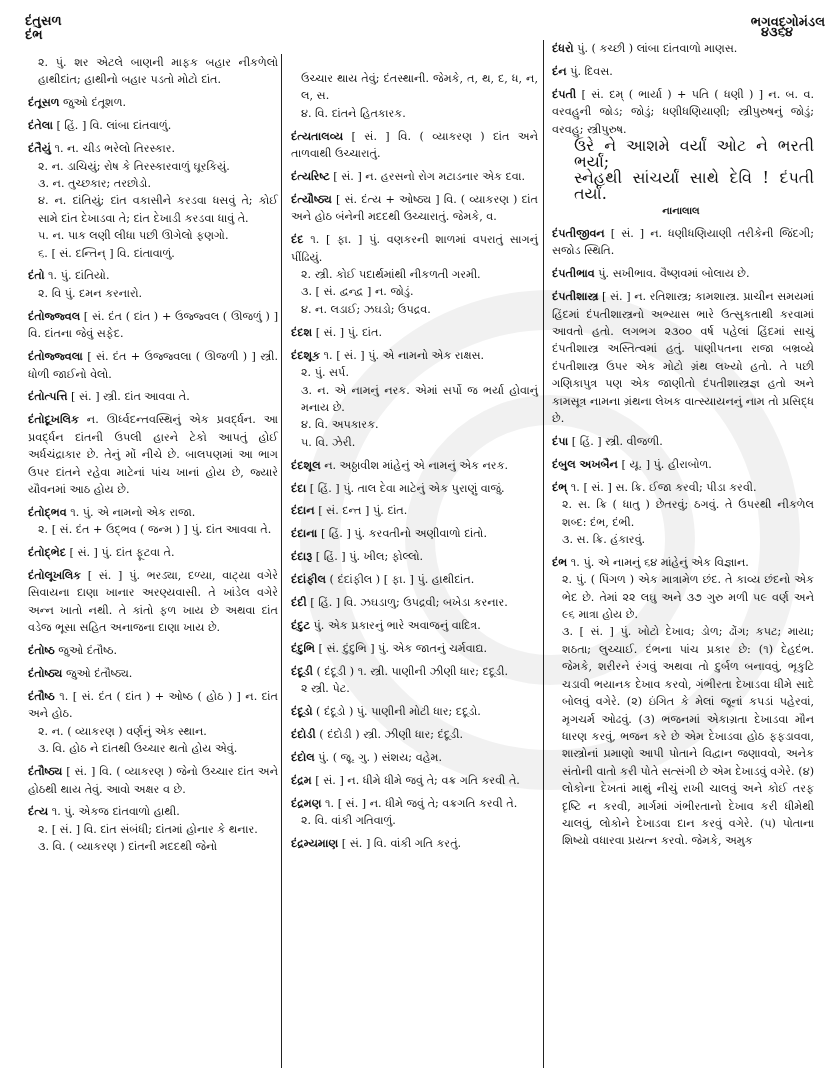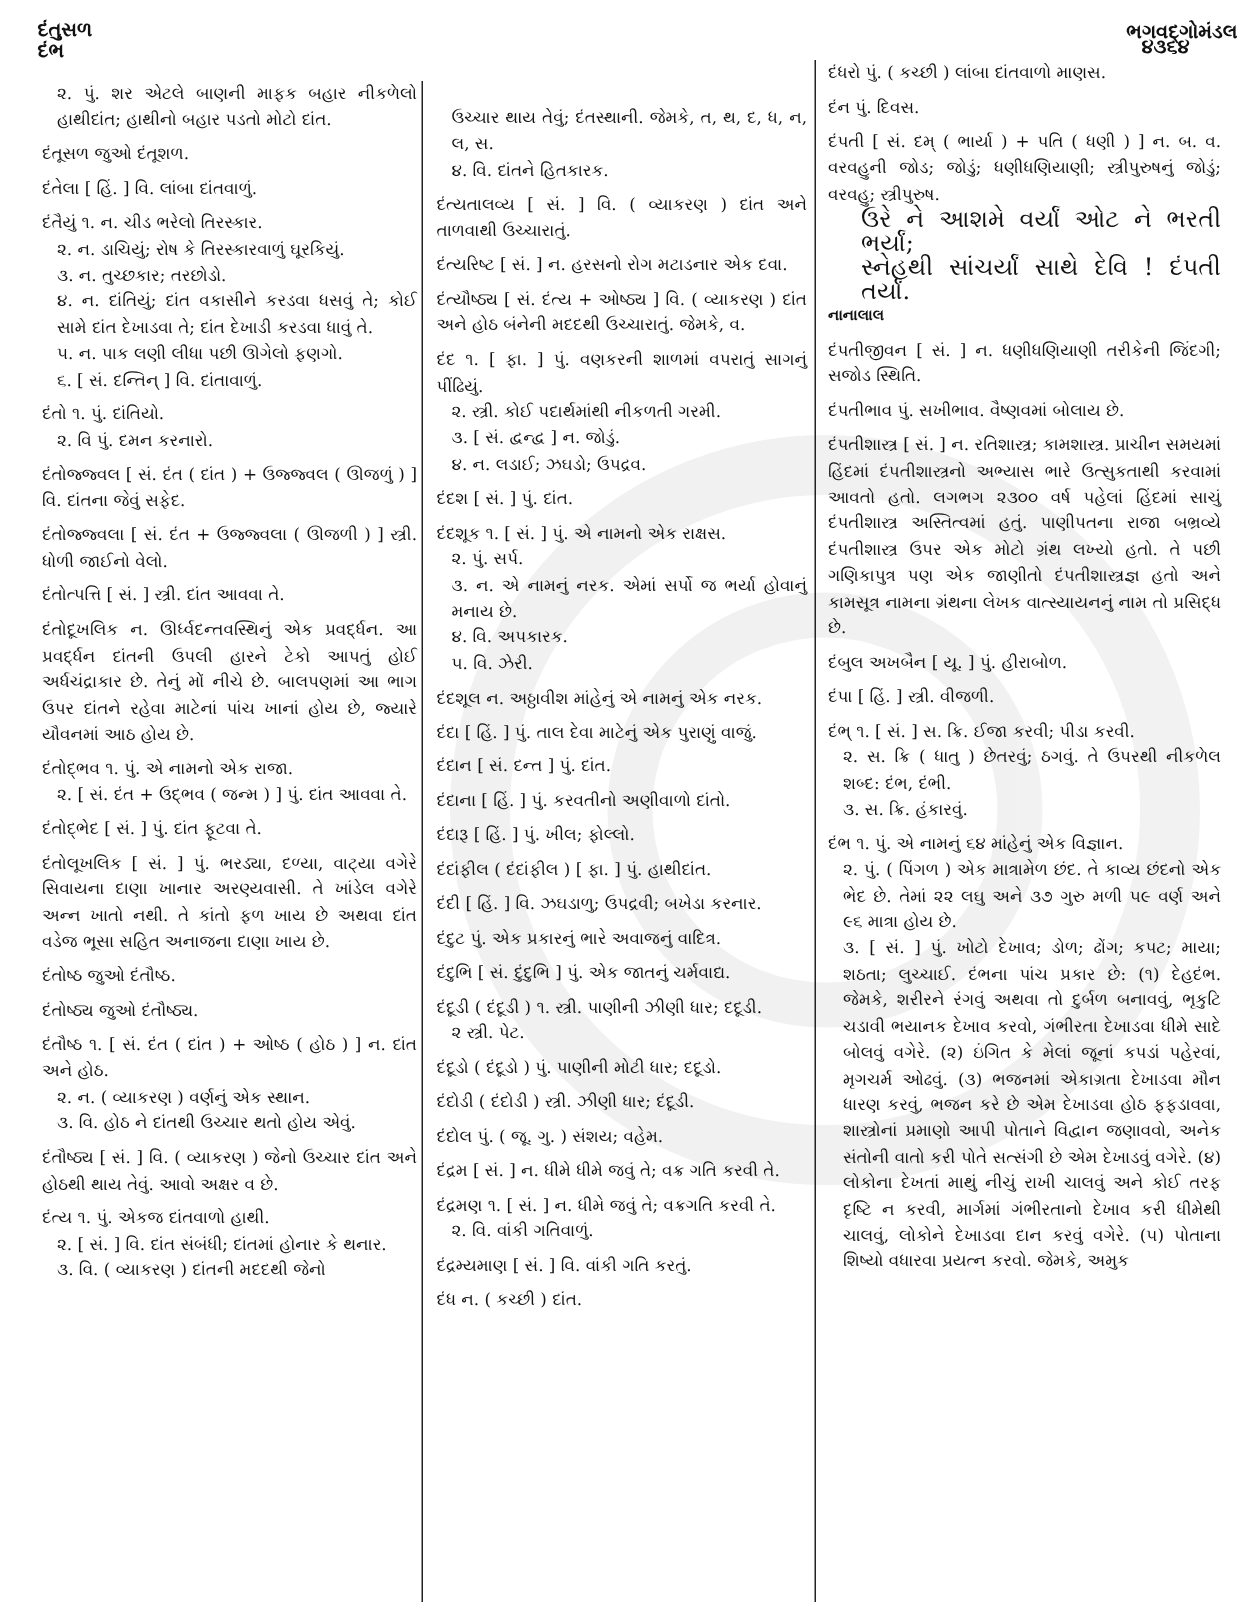--- a/index.html
+++ b/index.html
@@ -13,24 +13,24 @@
   .hdr-center { position:absolute; left:0; right:0; top:14px; text-align:right; font-size:13px; font-weight:bold; }
   .hdr-right { position:absolute; right:32px; top:14px; font-size:13px; font-weight:bold;margin-top:10px; }
   .col { position:absolute; top:54px; font-size:11.2px; line-height:17.4px; }
   .col1 { left:28px; width:250px; }
   .col2 { left:291px; width:247px; top:70px; }
   .col3 { left:552px; width:262px; top:40px; }
   .divider { position:absolute; width:1.4px; background:#222; }
   .div1 { left:281px; top:54px; height:1014px; }
   .div2 { left:543px; top:40px; height:1028px; }
   .entry { margin:0 0 5.5px 0; text-align:justify; }
-  .hw { font-weight:normal; }
+  .hw { font-weight:bold; }
   .sense { padding-left:10px; margin:0; text-align:justify; }
   .quote { padding-left:22px; font-size:16px; line-height:16px; }
-  .attrib { text-align:left; font-weight:bold; font-size:10px; padding-right:4px; }
+  .attrib { text-align:center; font-weight:bold; font-size:10px; padding-right:4px; }
 </style>
 </head>
 <body>
 
 <svg class="watermark" viewBox="0 0 500 560">
   <circle cx="250" cy="280" r="230" fill="none" stroke="#000" stroke-width="40"></circle>
   <circle cx="250" cy="280" r="130" fill="none" stroke="#000" stroke-width="30"></circle>
 </svg>
 
 <div class="header">
@@ -182,23 +182,20 @@
     <div class="entry">
       <div><span class="hw">દંદ્રમ</span> <span>[ સં. ] ન. ધીમે ધીમે જવું તે; વક્ર ગતિ કરવી તે.</span></div>
     </div>
     <div class="entry">
       <div><span class="hw">દંદ્રમણ</span> <span>૧. [ સં. ] ન. ધીમે જવું તે; વક્રગતિ કરવી તે.</span></div>
       <div class="sense">૨. વિ. વાંકી ગતિવાળું.</div>
     </div>
     <div class="entry">
       <div><span class="hw">દંદ્રમ્યમાણ</span> <span>[ સં. ] વિ. વાંકી ગતિ કરતું.</span></div>
     </div>
-    <div class="entry">
-      <div><span class="hw">દંધ</span> <span>ન. ( કચ્છી ) દાંત.</span></div>
-    </div>
   </div>
 <div class="col col3">
     <div class="entry">
       <div><span class="hw">દંધરો</span> <span>પું. ( કચ્છી ) લાંબા દાંતવાળો માણસ.</span></div>
     </div>
     <div class="entry">
       <div><span class="hw">દંન</span> <span>પું. દિવસ.</span></div>
     </div>
     <div class="entry">
       <div><span class="hw">દંપતી</span> <span>[ સં. દમ્ ( ભાર્યા ) + પતિ ( ધણી ) ] ન. બ. વ. વરવહુની જોડ; જોડું; ધણીધણિયાણી; સ્ત્રીપુરુષનું જોડું; વરવહુ; સ્ત્રીપુરુષ.</span></div>
@@ -209,24 +206,24 @@
     <div class="entry">
       <div><span class="hw">દંપતીજીવન</span> <span>[ સં. ] ન. ધણીધણિયાણી તરીકેની જિંદગી; સજોડ સ્થિતિ.</span></div>
     </div>
     <div class="entry">
       <div><span class="hw">દંપતીભાવ</span> <span>પું. સખીભાવ. વૈષ્ણવમાં બોલાય છે.</span></div>
     </div>
     <div class="entry">
       <div><span class="hw">દંપતીશાસ્ત્ર</span> <span>[ સં. ] ન. રતિશાસ્ત્ર; કામશાસ્ત્ર. પ્રાચીન સમયમાં હિંદમાં દંપતીશાસ્ત્રનો અભ્યાસ ભારે ઉત્સુકતાથી કરવામાં આવતો હતો. લગભગ ૨૩૦૦ વર્ષ પહેલાં હિંદમાં સાચું દંપતીશાસ્ત્ર અસ્તિત્વમાં હતું. પાણીપતના રાજા બભ્રવ્યે દંપતીશાસ્ત્ર ઉપર એક મોટો ગ્રંથ લખ્યો હતો. તે પછી ગણિકાપુત્ર પણ એક જાણીતો દંપતીશાસ્ત્રજ્ઞ હતો અને કામસૂત્ર નામના ગ્રંથના લેખક વાત્સ્યાયનનું નામ તો પ્રસિદ્ધ છે.</span></div>
     </div>
     <div class="entry">
+      <div><span class="hw">દંપા</span> <span>[ હિં. ] સ્ત્રી. વીજળી.</span></div>
+    </div>
+    <div class="entry">
       <div><span class="hw">દંબુલ અખબૈન</span> <span>[ યૂ. ] પું. હીરાબોળ.</span></div>
-    </div>
-    <div class="entry">
-      <div><span class="hw">દંપા</span> <span>[ હિં. ] સ્ત્રી. વીજળી.</span></div>
     </div>
     <div class="entry">
       <div><span class="hw">દંભ્</span> <span>૧. [ સં. ] સ. ક્રિ. ઈજા કરવી; પીડા કરવી.</span></div>
       <div class="sense">૨. સ. ક્રિ ( ધાતુ ) છેતરવું; ઠગવું. તે ઉપરથી નીકળેલ શબ્દ: દંભ, દંભી.</div>
       <div class="sense">૩. સ. ક્રિ. હંકારવું.</div>
     </div>
     <div class="entry">
       <div><span class="hw">દંભ</span> <span>૧. પું. એ નામનું ૬૪ માંહેનું એક વિજ્ઞાન.</span></div>
       <div class="sense">૨. પું. ( પિંગળ ) એક માત્રામેળ છંદ. તે કાવ્ય છંદનો એક ભેદ છે. તેમાં ૨૨ લઘુ અને ૩૭ ગુરુ મળી ૫૯ વર્ણ અને ૯૬ માત્રા હોય છે.</div>
       <div class="sense">૩. [ સં. ] પું. ખોટો દેખાવ; ડોળ; ઢોંગ; કપટ; માયા; શઠતા; લુચ્ચાઈ. દંભના પાંચ પ્રકાર છે: (૧) દેહદંભ. જેમકે, શરીરને રંગવું અથવા તો દુર્બળ બનાવવું, ભૃકુટિ ચડાવી ભયાનક દેખાવ કરવો, ગંભીરતા દેખાડવા ધીમે સાદે બોલવું વગેરે. (૨) ઇંગિત કે મેલાં જૂનાં કપડાં પહેરવાં, મૃગચર્મ ઓઢવું. (૩) ભજનમાં એકાગ્રતા દેખાડવા મૌન ધારણ કરવું, ભજન કરે છે એમ દેખાડવા હોઠ ફફડાવવા, શાસ્ત્રોનાં પ્રમાણો આપી પોતાને વિદ્વાન જણાવવો, અનેક સંતોની વાતો કરી પોતે સત્સંગી છે એમ દેખાડવું વગેરે. (૪) લોકોના દેખતાં માથું નીચું રાખી ચાલવું અને કોઈ તરફ દૃષ્ટિ ન કરવી, માર્ગમાં ગંભીરતાનો દેખાવ કરી ધીમેથી ચાલવું, લોકોને દેખાડવા દાન કરવું વગેરે. (૫) પોતાના શિષ્યો વધારવા પ્રયત્ન કરવો. જેમકે, અમુક</div>

